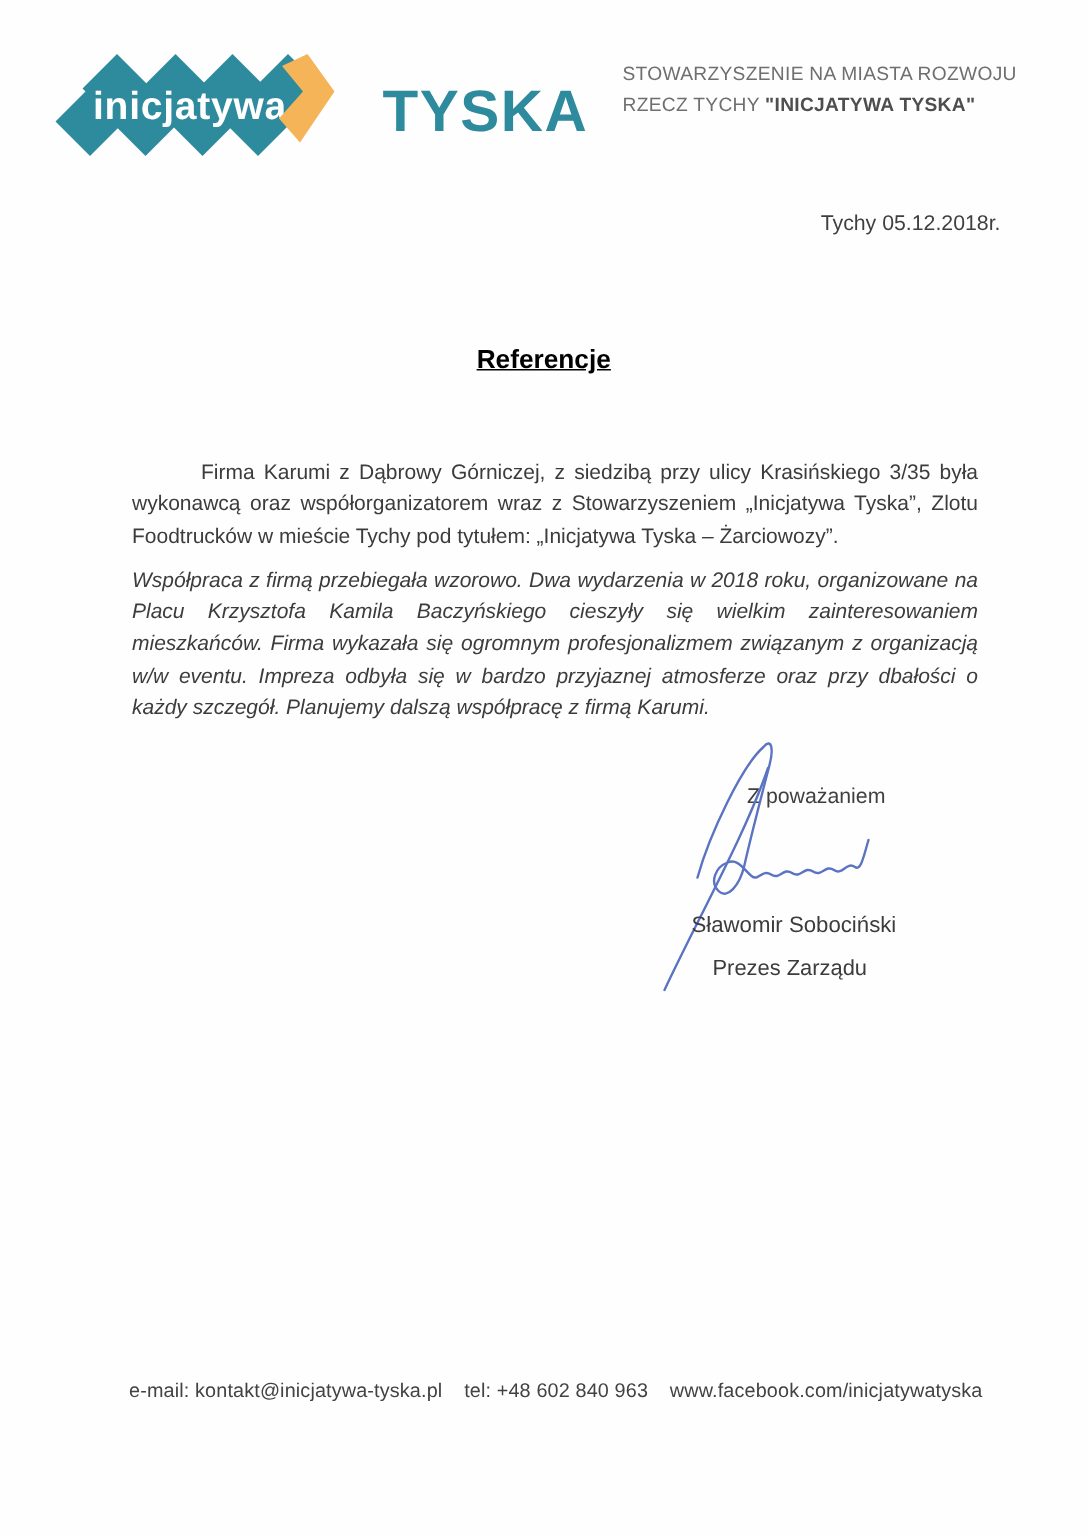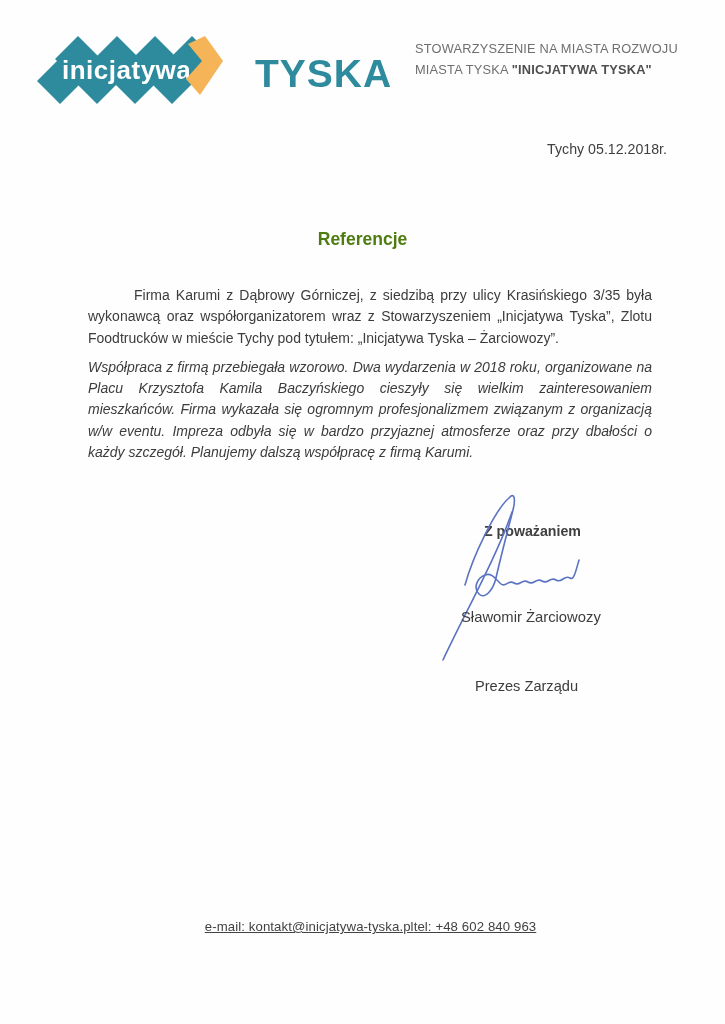--- a/index.html
+++ b/index.html
@@ -23,53 +23,53 @@
   .org-block .bold { font-weight:bold; color:#4e4e4e; }
 
   .date-line {
     position:absolute; top:141px; right:58px;
     font-size:14.2px; color:#3f3f3f;
   }
 
   
   .doc-title {
     position:absolute; top:229px; left:0; width:725px;
-    text-align:center; font-size:17.5px; font-weight:bold; color:#4d7c0f;
+    text-align:center; font-size:17.5px; font-weight:bold; color:#000000;text-decoration:underline;
   }
 
   .body-text {
-    position:absolute; left:88px; top:285px; width:564px;
+    position:absolute; left:88px; top:304px; width:564px;
     font-size:14px; line-height:21.3px; color:#3c3c3c;
     text-align:justify;
   }
   .body-text p { margin:0; }
   .body-text p.first { text-indent:46px; }
   .body-text p + p { margin-top:8px;font-style:italic; }
 
   
   .closing {
-    position:absolute; left:484px; top:523px;
-    font-size:14.2px; color:#3f3f3f;font-weight:bold;
+    position:absolute; left:498px; top:523px;
+    font-size:14.2px; color:#3f3f3f;
   }
   .signature-svg { position:absolute; left:435px; top:488px; pointer-events:none; }
   .sig-name {
     position:absolute; left:461px; top:609px;
     font-size:14.8px; color:#3c3c3c;
   }
   .sig-role {
     position:absolute; left:475px; top:638px;
-    font-size:14.6px; color:#3c3c3c;margin-top:40px;
+    font-size:14.6px; color:#3c3c3c;
   }
 
   
   .footer {
     position:absolute; left:86px; right:70px; top:918px;
     font-size:13.2px; color:#424242; letter-spacing:.1px;
   }
-  .footer-row { display:flex; justify-content:center; line-height:18.5px;text-decoration:underline; }
+  .footer-row { display:flex; justify-content:space-between; line-height:18.5px; }
 </style>
 </head>
 <body>
 
 <div class="page">
 
   <svg class="logo-svg" width="380" height="85" viewBox="-20 0 380 85">
     <g fill="#2e8b9d">
 
       <path d="M23 2 L46 25 L23 48 L0 25 Z"></path>
@@ -82,21 +82,21 @@
       <path d="M80 24 L103 47 L80 70 L57 47 Z"></path>
       <path d="M117 24 L140 47 L117 70 L94 47 Z"></path>
     </g>
     <text x="7" y="45" font-family="Liberation Sans, sans-serif" font-size="26" font-weight="bold" fill="#ffffff" letter-spacing="0.5">inicjatywa</text>
     <polygon points="150,2 168,27 145,61 131,45 147,27 133,10" fill="#f5b458"></polygon>
     <text x="200" y="53" font-family="Liberation Sans, sans-serif" font-size="39" font-weight="bold" fill="#2e8b9d" letter-spacing="1">TYSKA</text>
   </svg>
 
   <div class="org-block">
     <div>STOWARZYSZENIE NA MIASTA ROZWOJU</div>
-    <div><span>MIASTA TYSKA </span><span class="bold">"INICJATYWA TYSKA"</span></div>
+    <div><span>RZECZ TYCHY </span><span class="bold">"INICJATYWA TYSKA"</span></div>
   </div>
 
   <div class="date-line">Tychy 05.12.2018r.</div>
 
   <div class="doc-title">Referencje</div>
 
   <div class="body-text">
     <p class="first">Firma Karumi z Dąbrowy Górniczej, z siedzibą przy ulicy Krasińskiego 3/35 była wykonawcą oraz współorganizatorem wraz z Stowarzyszeniem „Inicjatywa Tyska”, Zlotu Foodtrucków w mieście Tychy pod tytułem: „Inicjatywa Tyska – Żarciowozy”.</p>
     <p>Współpraca z firmą przebiegała wzorowo. Dwa wydarzenia w 2018 roku, organizowane na Placu Krzysztofa Kamila Baczyńskiego cieszyły się wielkim zainteresowaniem mieszkańców. Firma wykazała się ogromnym profesjonalizmem związanym z organizacją w/w eventu. Impreza odbyła się w bardzo przyjaznej atmosferze oraz przy dbałości o każdy szczegół. Planujemy dalszą współpracę z firmą Karumi.</p>
   </div>
@@ -117,23 +117,24 @@
                C 57 84, 61 92, 66 96
                C 71 100, 73 91, 79 95
                C 85 99, 87 90, 93 94
                C 99 98, 101 89, 107 93
                C 113 97, 115 88, 121 92
                C 127 96, 129 86, 135 90
                C 139 93, 141 82, 144 72"></path>
     </g>
   </svg>
 
-  <div class="sig-name">Sławomir Żarciowozy</div>
+  <div class="sig-name">Sławomir Sobociński</div>
   <div class="sig-role">Prezes Zarządu</div>
 
   <div class="footer">
     <div class="footer-row">
       <span>e-mail: kontakt@inicjatywa-tyska.pl</span>
       <span>tel: +48 602 840 963</span>
+      <span>www.facebook.com/inicjatywatyska</span>
     </div>
   </div>
 
 </div>
 
 </body></html>

